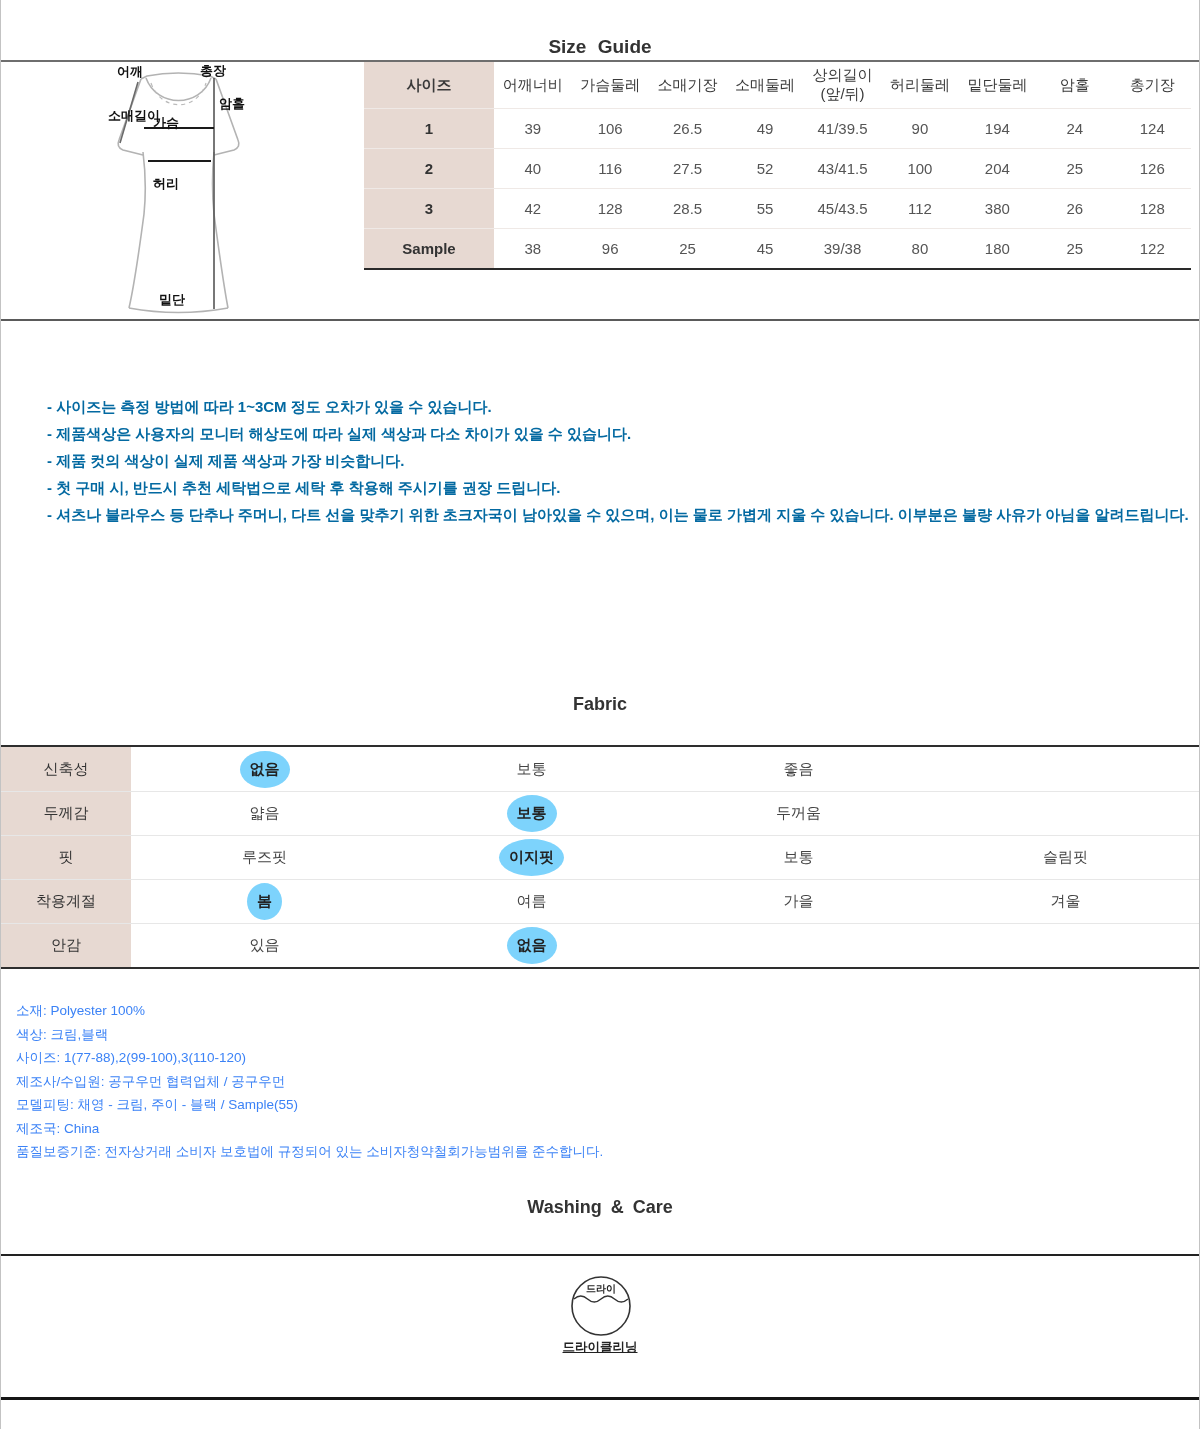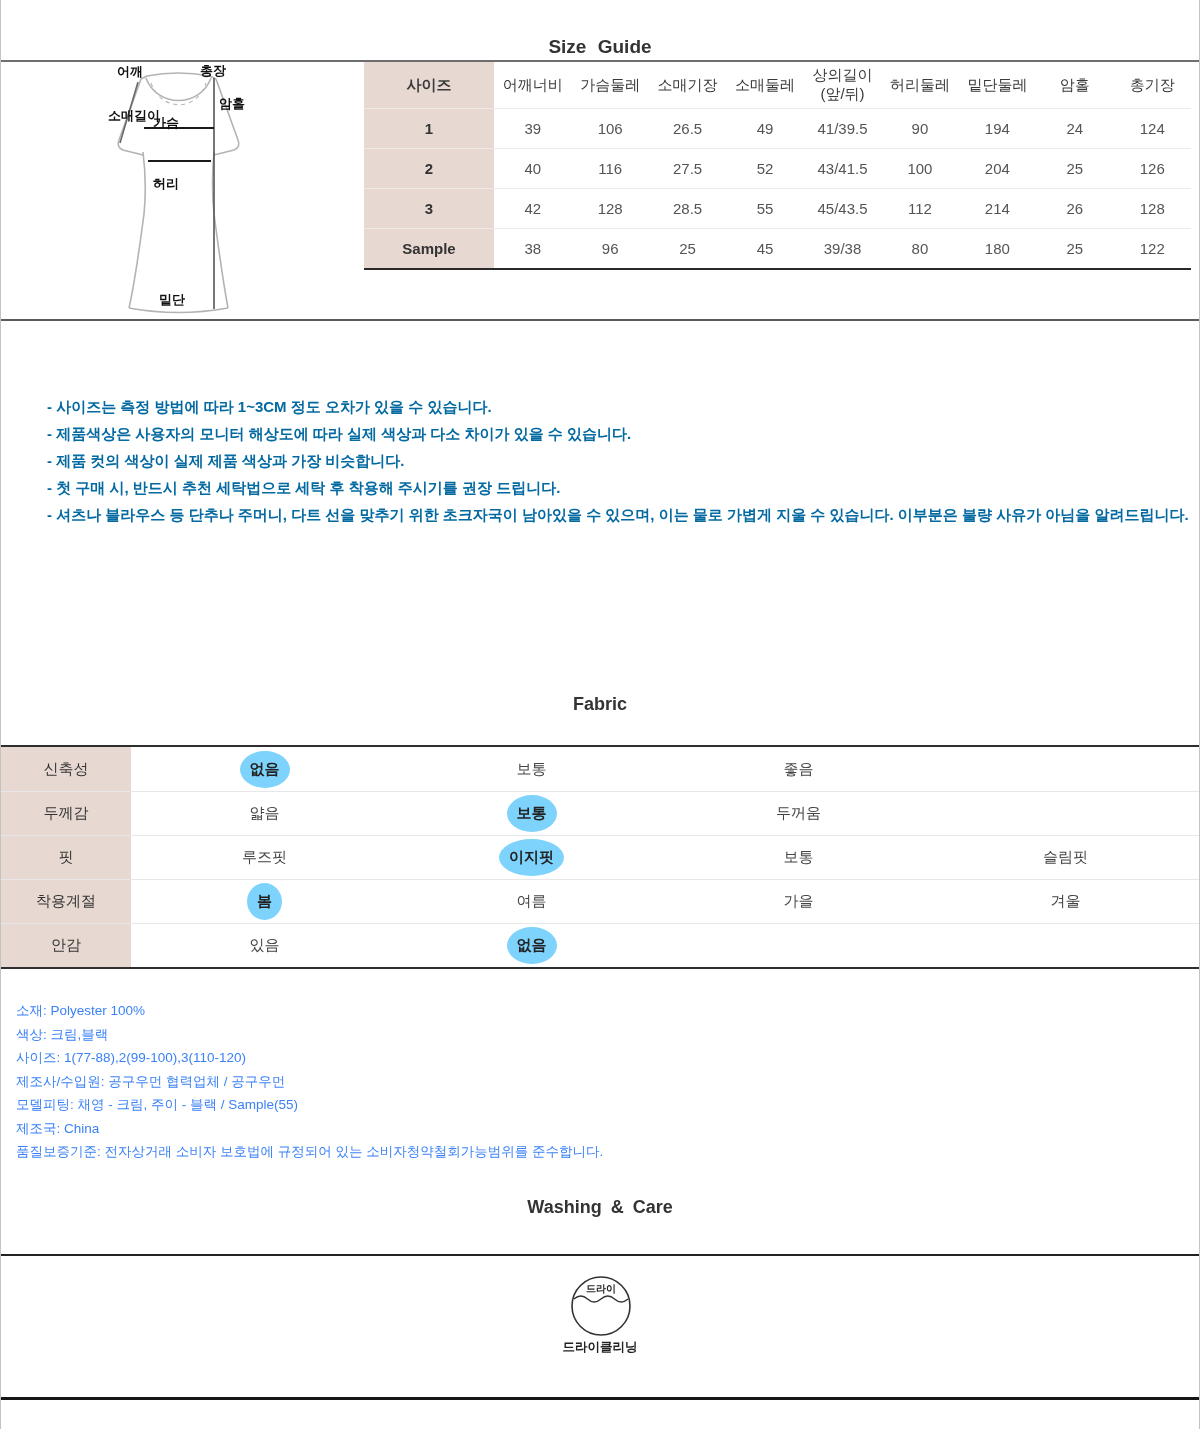--- a/index.html
+++ b/index.html
@@ -51,21 +51,21 @@
   .fb-opt { text-align:center; font-size:15px; color:#444; }
   .hl { display:inline-block; background:#7dd3fc; border-radius:50%;
         padding:9px 10px; font-weight:bold; color:#222; }
 
   
   .pinfo { position:absolute; left:15px; top:999px; font-size:13.5px; line-height:23.5px; color:#3b82f6; }
 
   
   .wash-icon { position:absolute; left:568px; top:1274px; width:64px; height:64px; }
   .wash-caption { position:absolute; left:0; right:0; top:1339px; text-align:center;
-                  font-size:12.5px; font-weight:bold; color:#222; }
+                  font-size:12.5px; font-weight:bold; color:#222;text-decoration:underline; }
 </style>
 </head>
 <body>
 
 <div class="page">
 
   <div class="sec-title t-size">Size Guide</div>
   <div class="rule rule1"></div>
 
   <div class="diagram">
@@ -135,21 +135,21 @@
       <div class="st-cell">126</div>
     </div>
     <div class="st-row">
       <div class="st-cell st-label">3</div>
       <div class="st-cell">42</div>
       <div class="st-cell">128</div>
       <div class="st-cell">28.5</div>
       <div class="st-cell">55</div>
       <div class="st-cell">45/43.5</div>
       <div class="st-cell">112</div>
-      <div class="st-cell">214</div>
+      <div class="st-cell">380</div>
       <div class="st-cell">26</div>
       <div class="st-cell">128</div>
     </div>
     <div class="st-row">
       <div class="st-cell st-label">Sample</div>
       <div class="st-cell">38</div>
       <div class="st-cell">96</div>
       <div class="st-cell">25</div>
       <div class="st-cell">45</div>
       <div class="st-cell">39/38</div>

